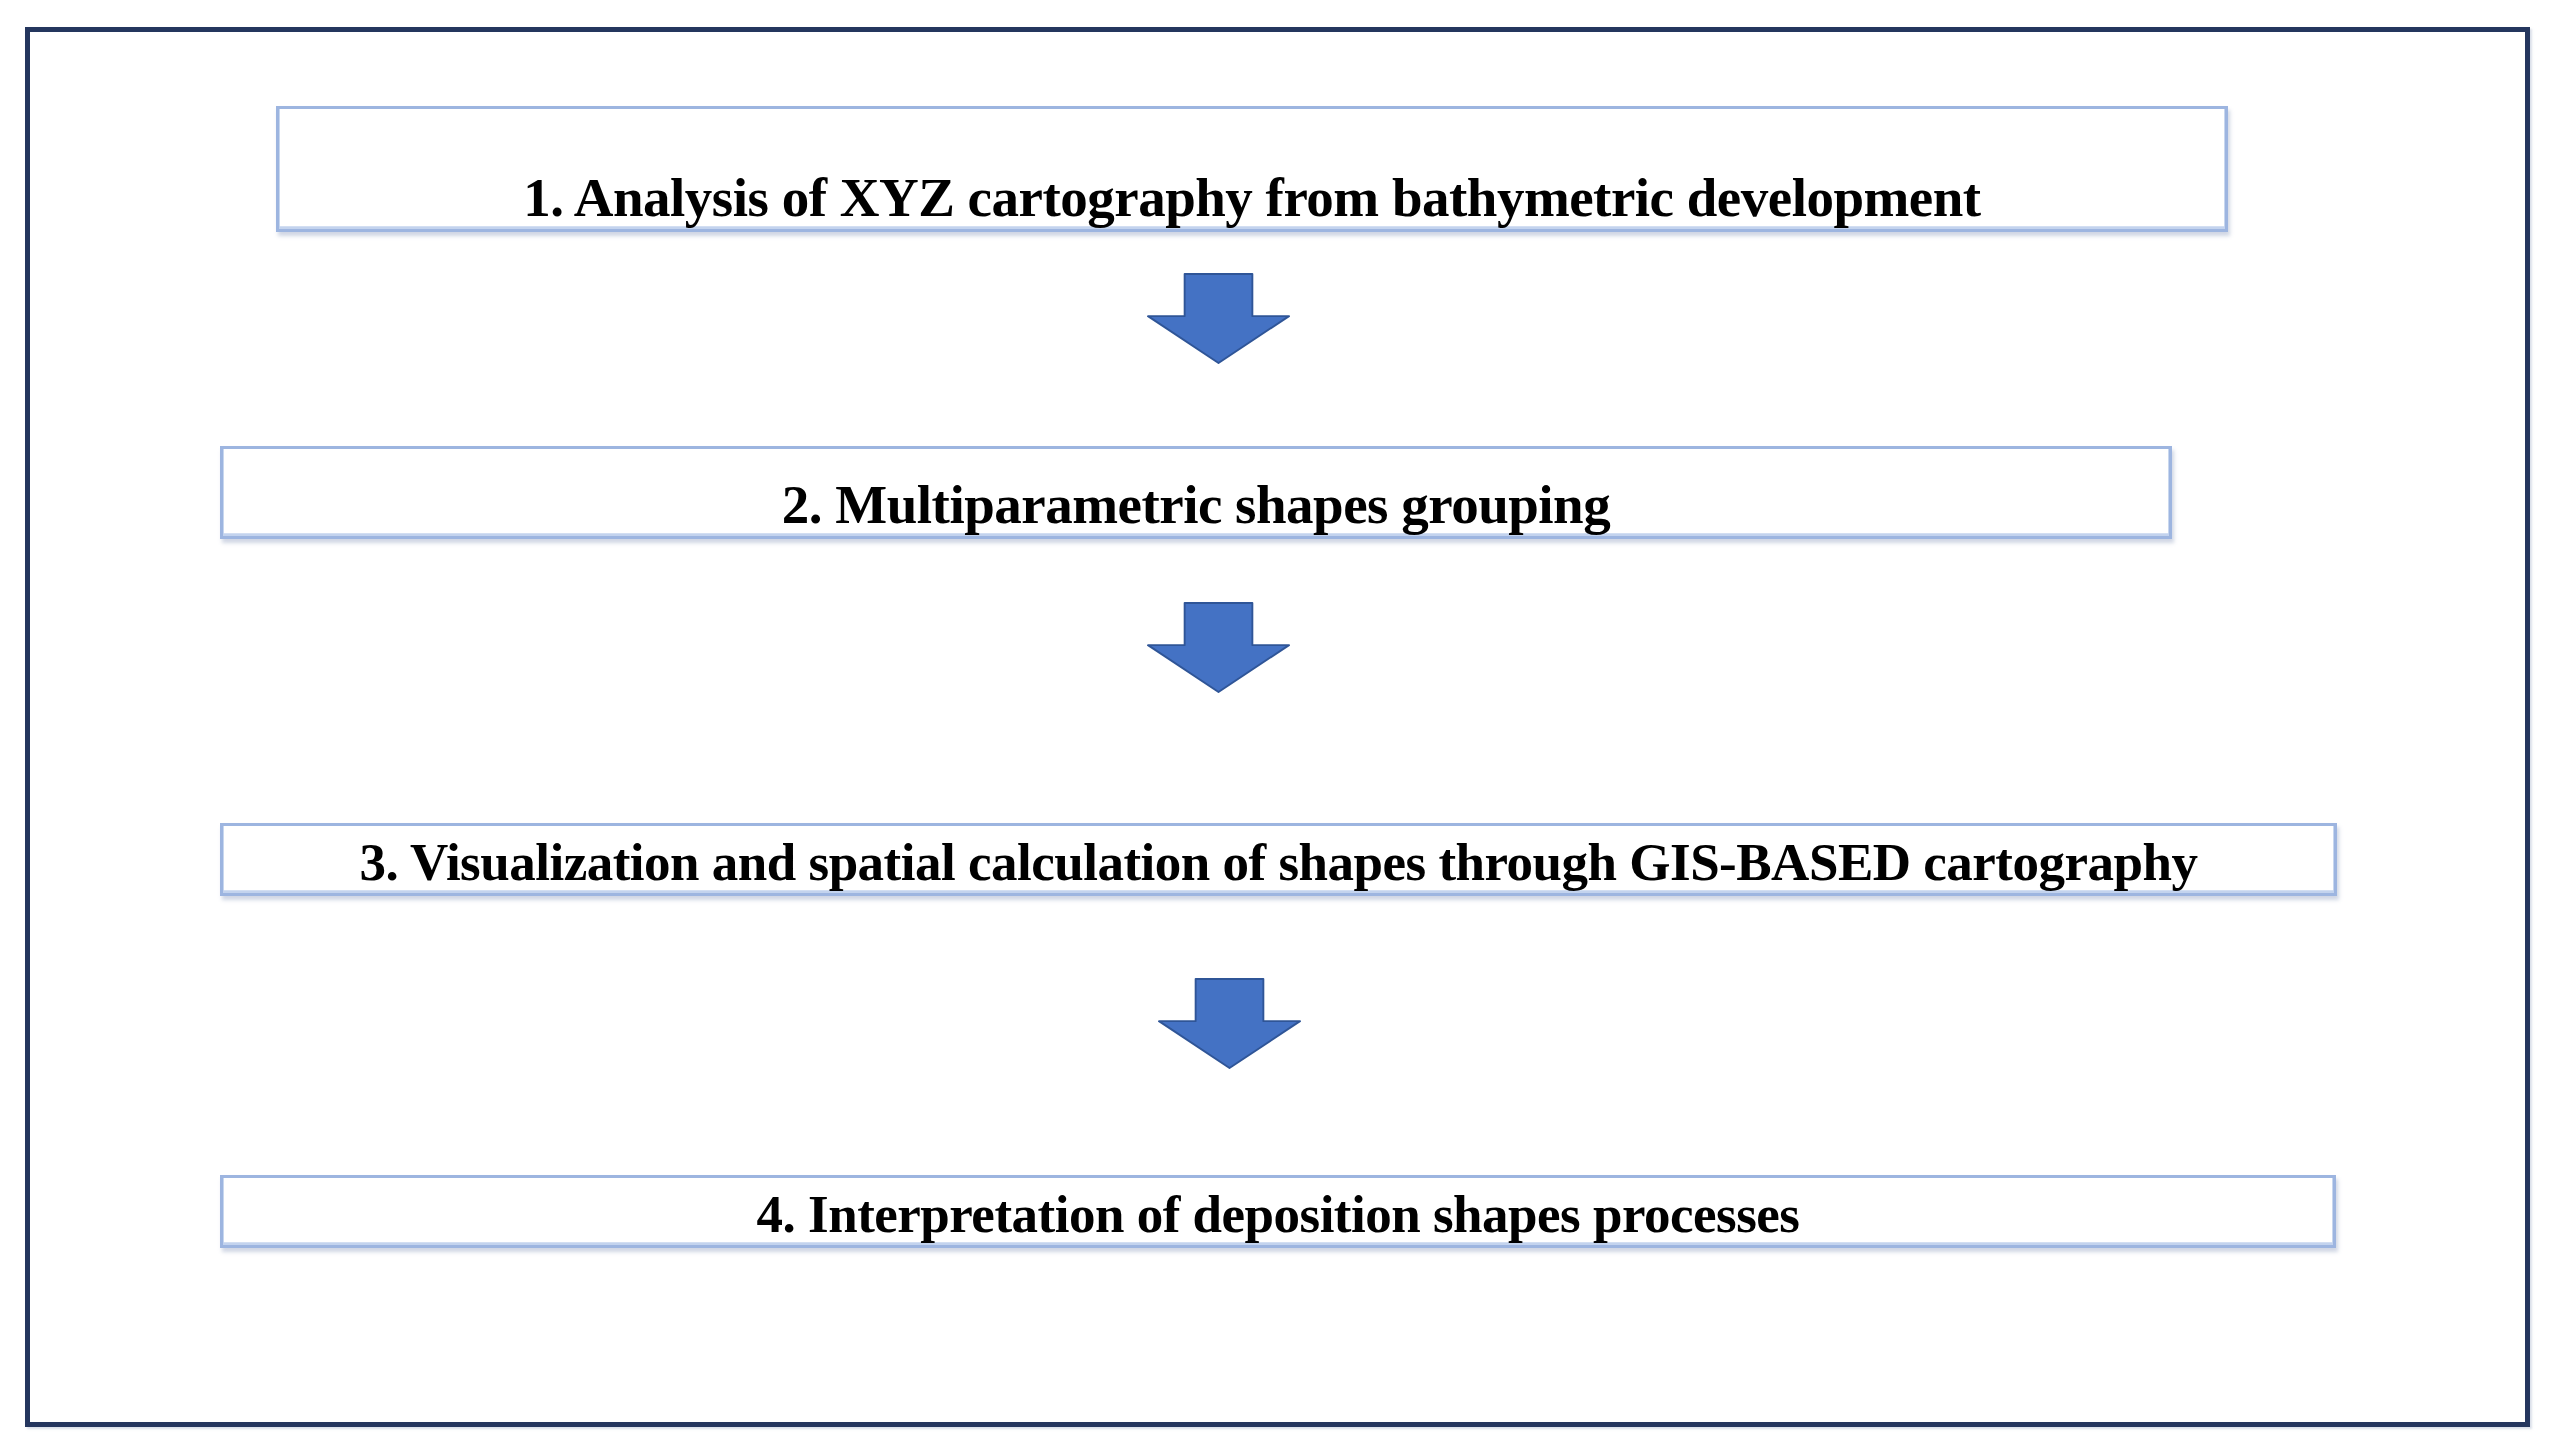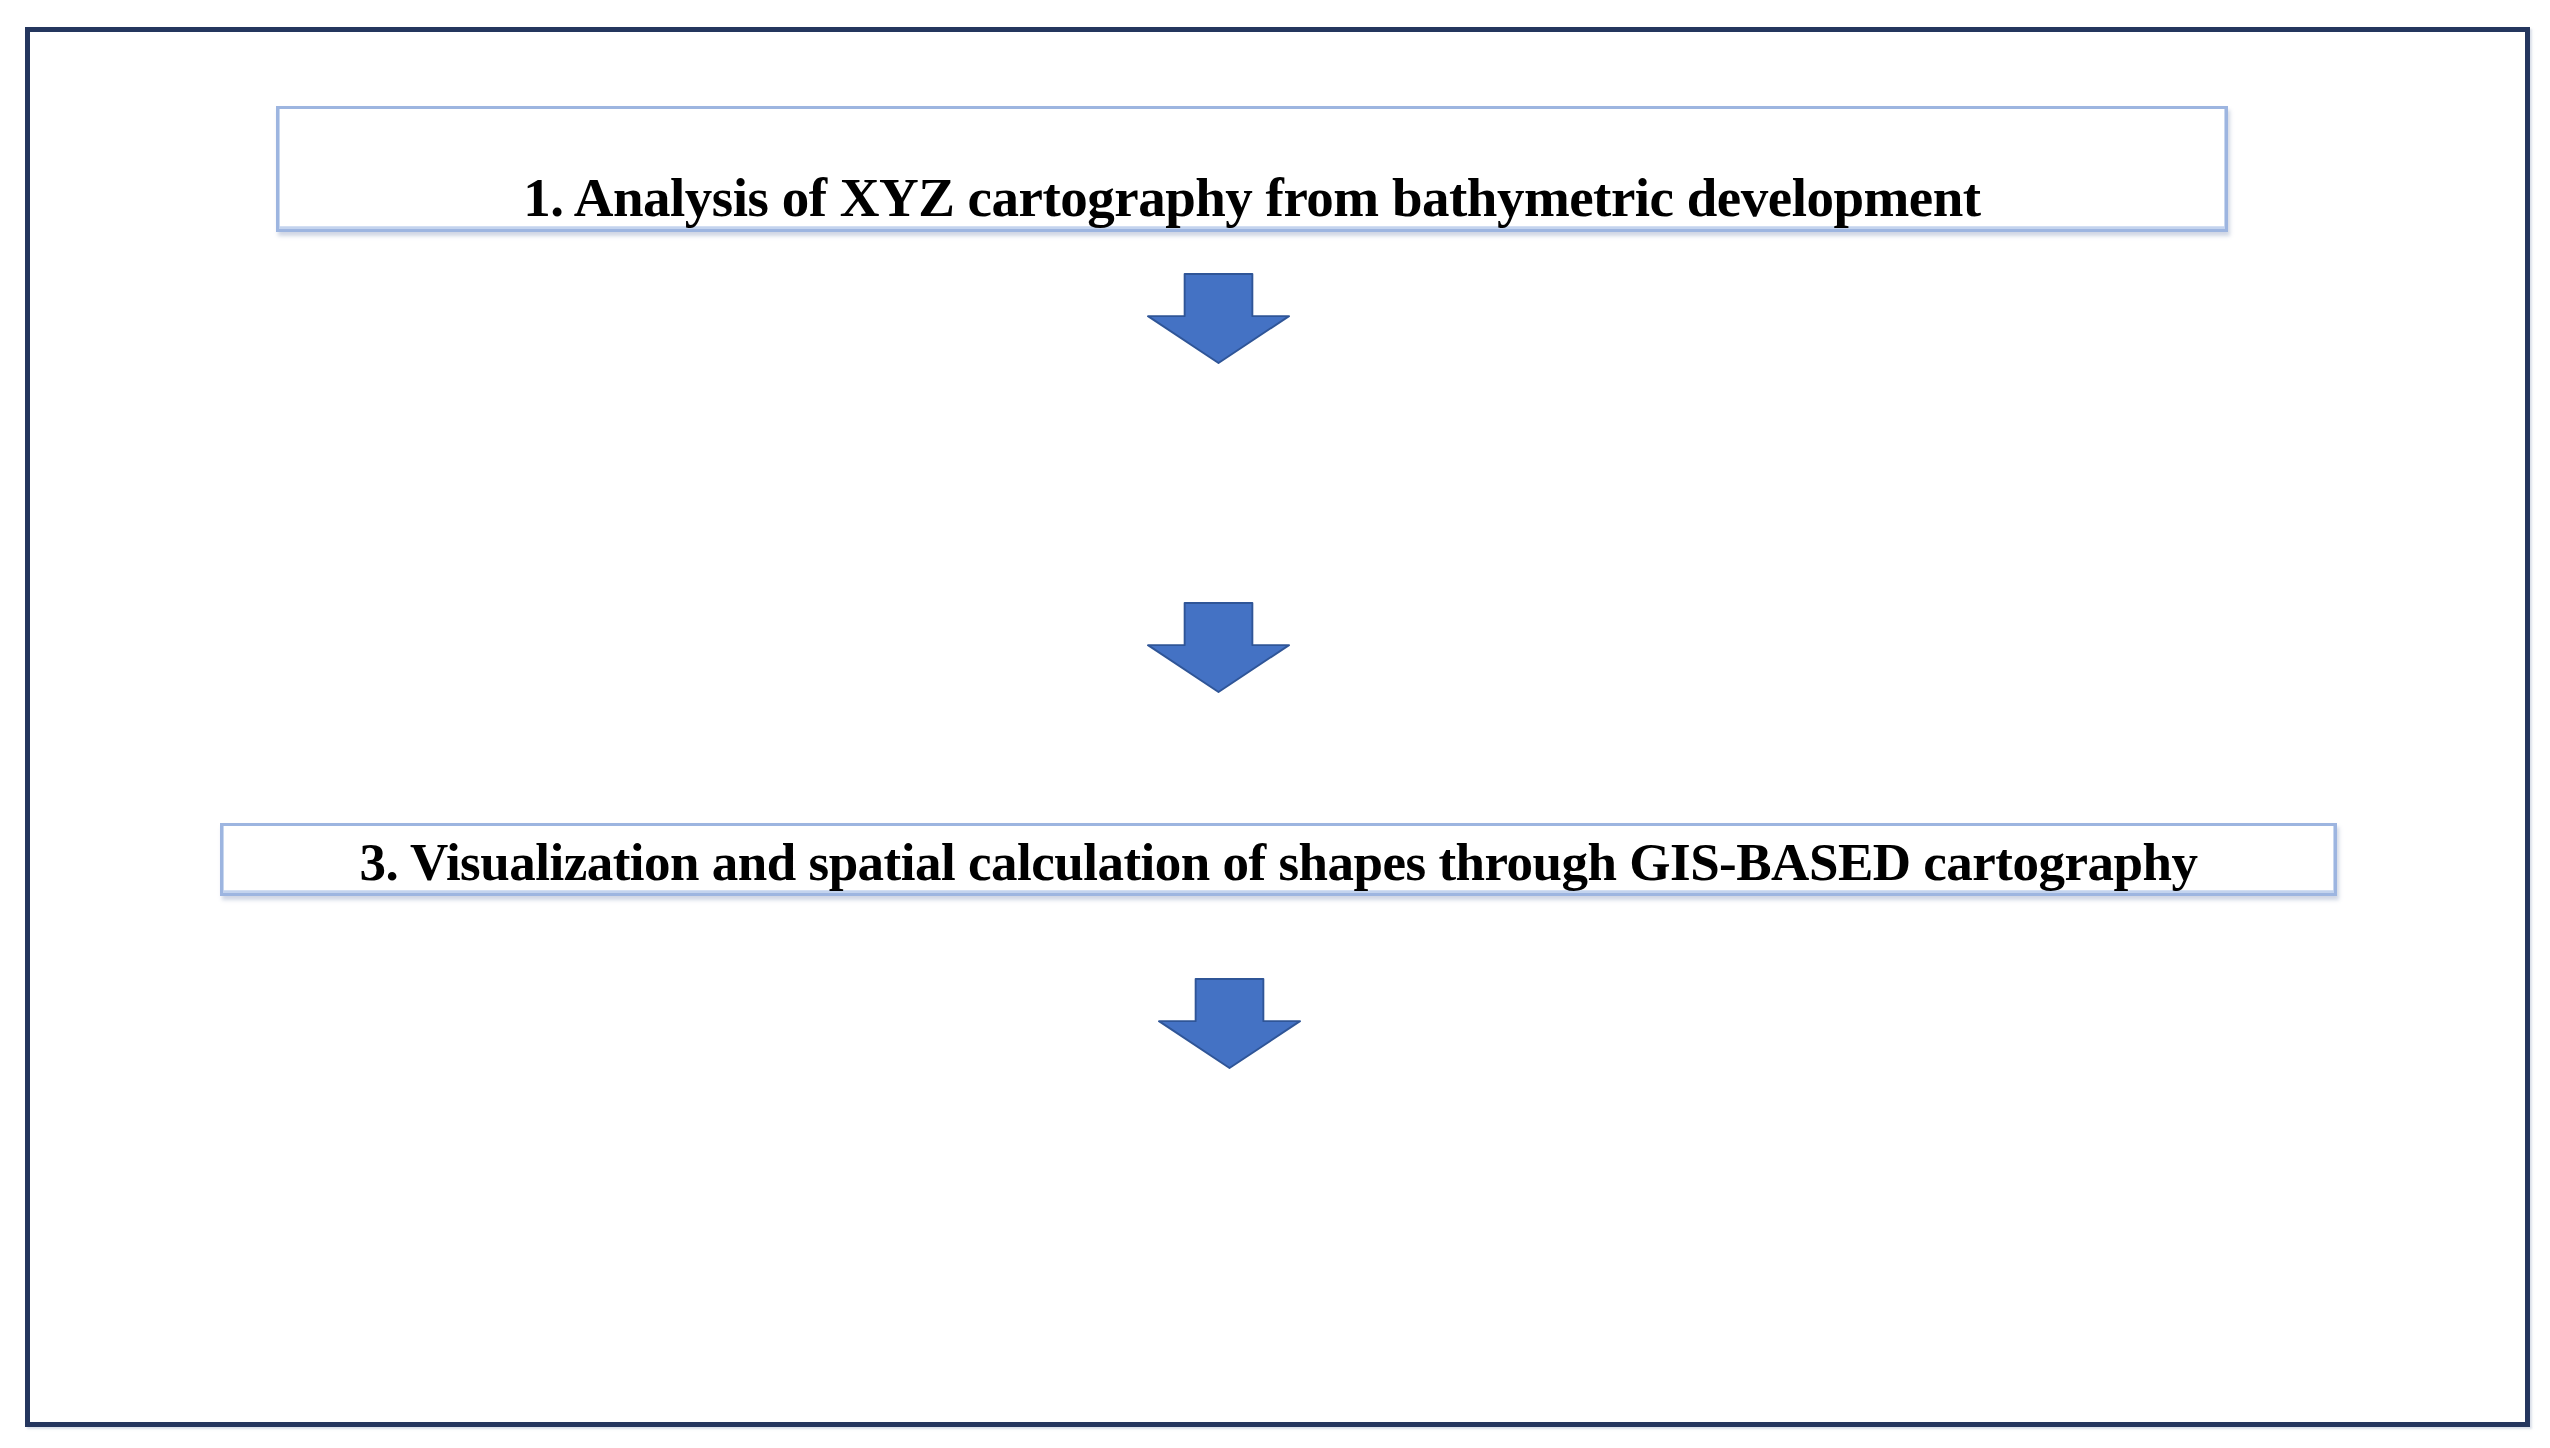--- a/index.html
+++ b/index.html
@@ -74,27 +74,33 @@
   <div class="frame"></div>
 
   <div class="step-box" id="box-1">
     <span class="step-label">1. Analysis of XYZ cartography from bathymetric development</span>
   </div>
 
   <svg class="arrow" id="arrow-1" viewBox="0 0 152 97" preserveAspectRatio="none">
     <polygon points="40,1 112,1 112,46 151,46 76,96 1,46 40,46" fill="#4472C4"></polygon>
   </svg>
 
+  <div class="step-box" id="box-2">
+    <span class="step-label">2. Multiparametric shapes grouping</span>
+  </div>
 
   <svg class="arrow" id="arrow-2" viewBox="0 0 152 97" preserveAspectRatio="none">
     <polygon points="40,1 112,1 112,46 151,46 76,96 1,46 40,46" fill="#4472C4"></polygon>
   </svg>
 
   <div class="step-box" id="box-3">
     <span class="step-label">3. Visualization and spatial calculation of shapes through GIS-BASED cartography</span>
   </div>
 
   <svg class="arrow" id="arrow-3" viewBox="0 0 152 97" preserveAspectRatio="none">
     <polygon points="40,1 112,1 112,46 151,46 76,96 1,46 40,46" fill="#4472C4"></polygon>
   </svg>
 
+  <div class="step-box" id="box-4">
+    <span class="step-label">4. Interpretation of deposition shapes processes</span>
+  </div>
 </div>
 
 
 </body></html>

